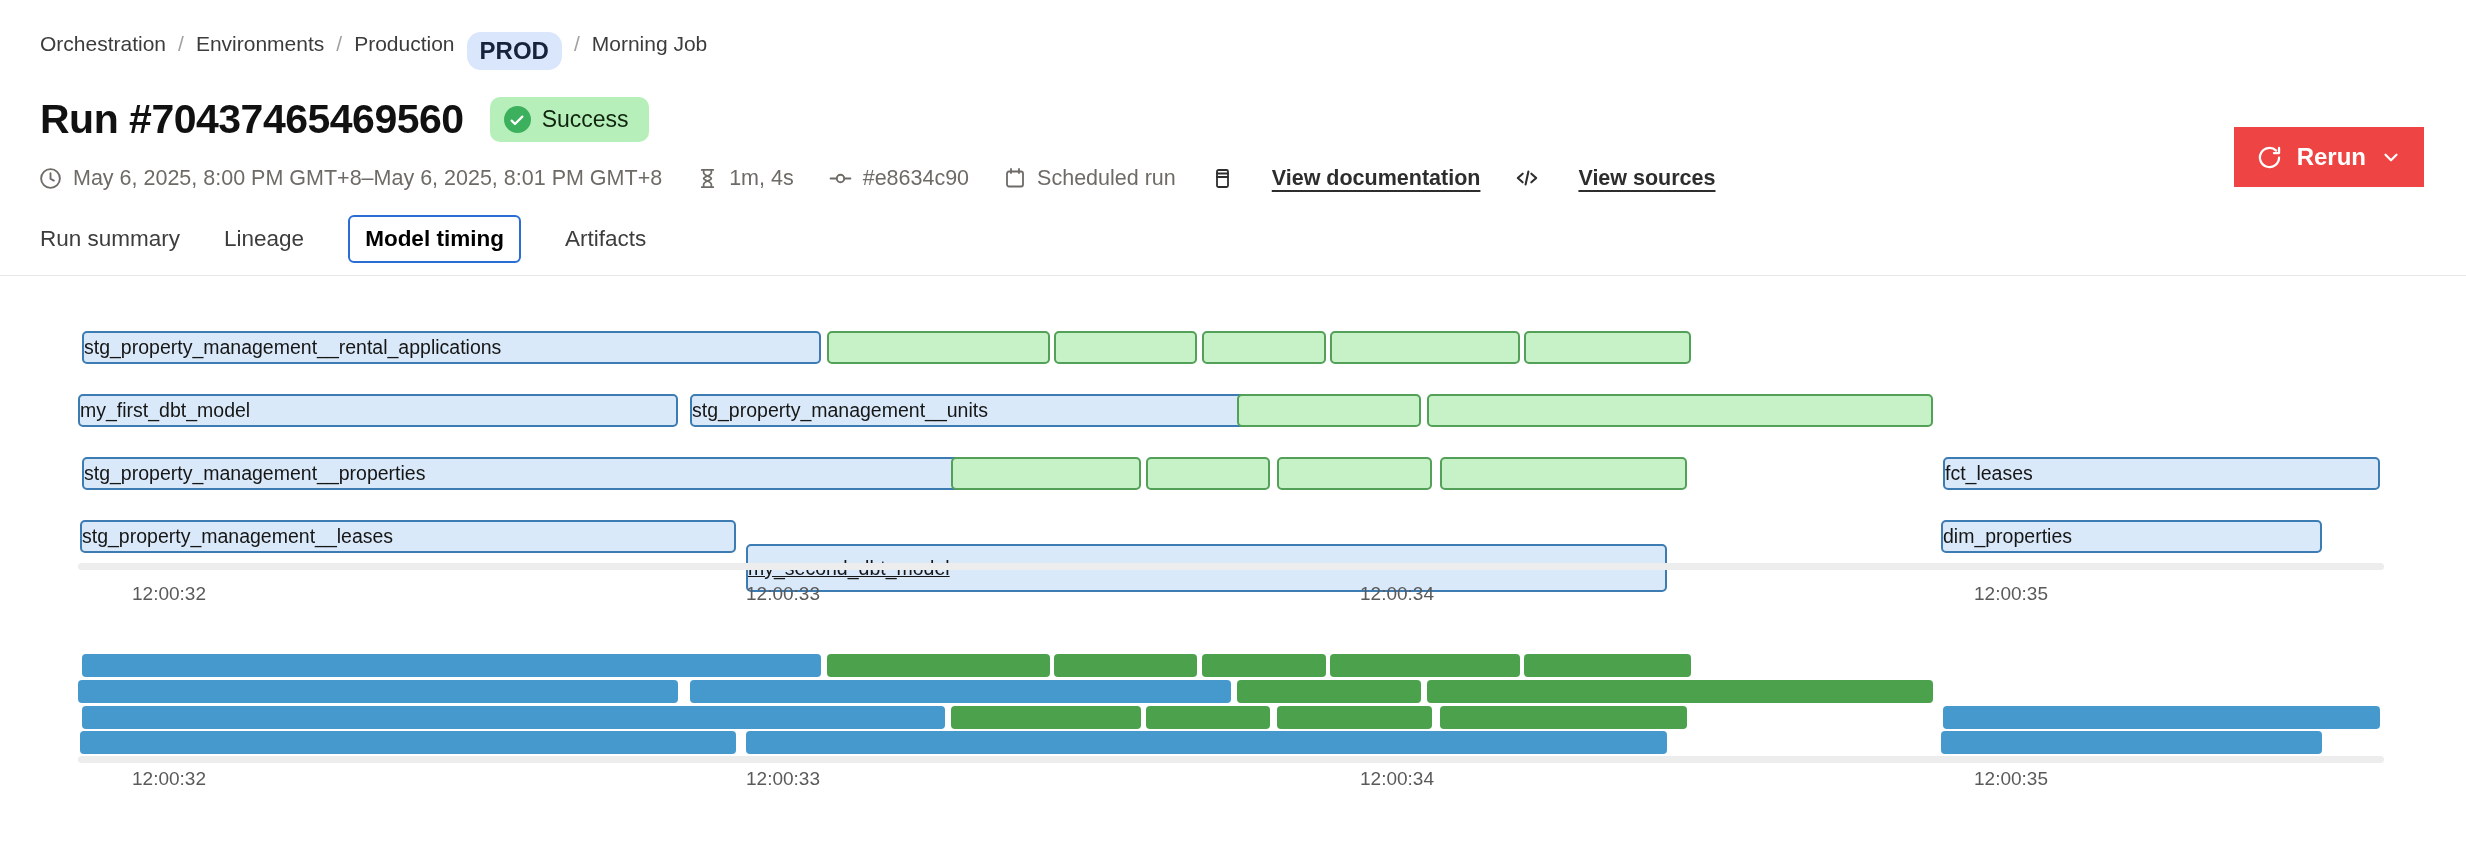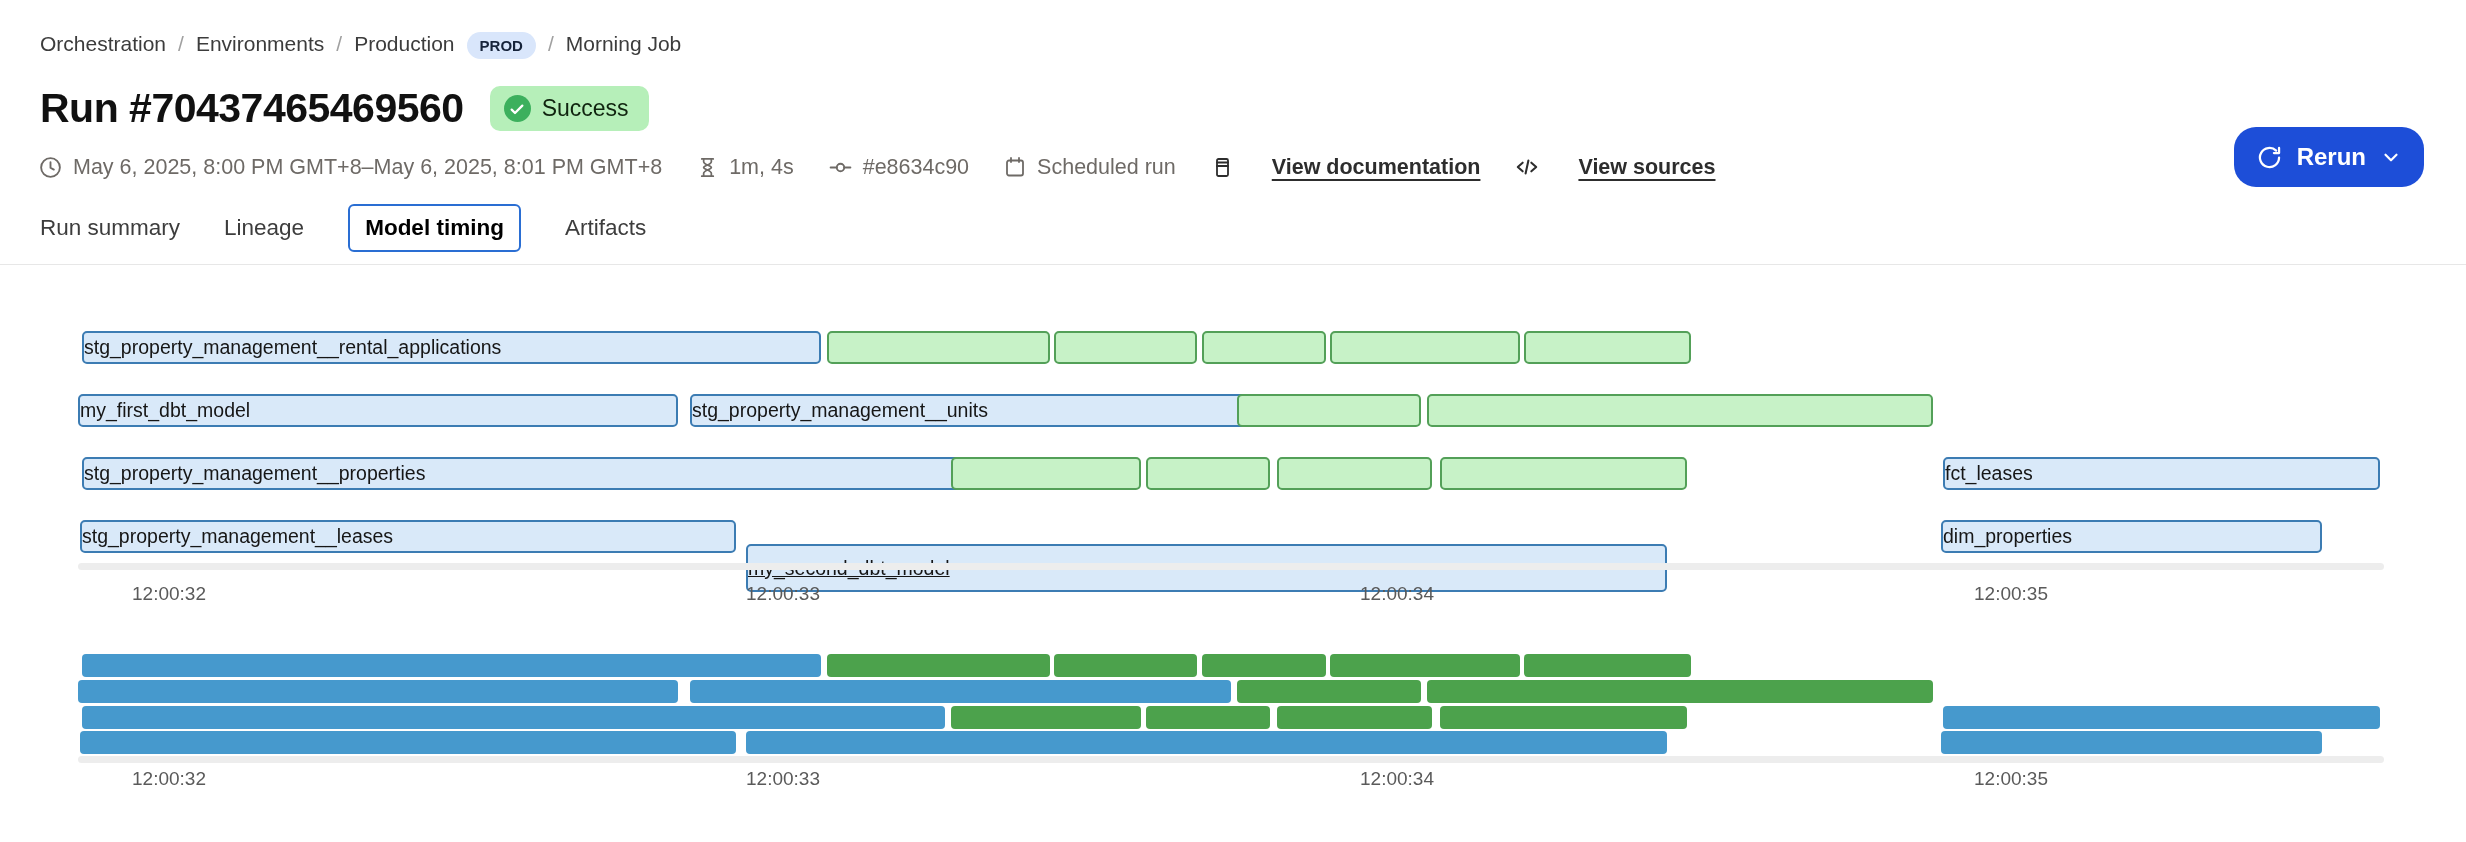--- a/index.html
+++ b/index.html
@@ -5,27 +5,27 @@
   * { margin:0; padding:0; box-sizing:border-box; }
   html,body { background:#ffffff; }
   .page {
     position:relative; width:2466px; height:842px; background:#fff;
     font-family:"Liberation Sans", sans-serif; color:#1a1a1a; overflow:hidden;
   }
   
   .breadcrumb { display:flex; align-items:flex-start; gap:12px; padding:32px 0 0 40px; font-size:21px; color:#3c3c3c; }
   .breadcrumb .sep { color:#a0a0a0; }
   .crumb { cursor:pointer; }
-  .env-pill { background:#d9e6fb; color:#16233a; font-weight:700; font-size:15px; padding:5px 13px; border-radius:14px; }
+  .env-pill { background:#d9e6fb; color:#16233a; font-weight:700; font-size:24px; padding:5px 13px; border-radius:14px; }
   
   .header-row { display:flex; align-items:center; gap:26px; padding:26px 0 0 40px; }
   .run-title { font-size:41px; font-weight:700; letter-spacing:-0.5px; color:#111; }
   .status-badge { display:flex; align-items:center; gap:11px; background:#b6efb9; border-radius:10px; padding:9px 20px 9px 14px; font-size:23px; font-weight:500; color:#10240f; }
   .status-dot { width:27px; height:27px; border-radius:50%; background:#3cb05d; display:flex; align-items:center; justify-content:center; }
-  .rerun-btn { position:absolute; top:127px; right:42px; height:60px; display:flex; align-items:center; gap:14px; background:#1d4ed8; color:#fff; border:none; border-radius:22px; padding:0 22px; font-size:24px; font-weight:700; font-family:inherit; cursor:pointer; }
+  .rerun-btn { position:absolute; top:127px; right:42px; height:60px; display:flex; align-items:center; gap:14px; background:#ef4444; color:#fff; border:none; border-radius:0; padding:0 22px; font-size:24px; font-weight:700; font-family:inherit; cursor:pointer; }
   
   .meta-row { display:flex; align-items:center; gap:34px; padding:22px 0 0 38px; font-size:21.5px; color:#6e6a66; }
   .meta-item { display:flex; align-items:center; gap:10px; white-space:nowrap; }
   .meta-link { color:#2d2d2d; font-weight:700; text-decoration:underline; text-underline-offset:5px; cursor:pointer;margin-left:28px; }
   .icon { display:inline-flex; flex:none; }
   
   .tabs { display:flex; align-items:center; gap:44px; padding:24px 0 0 40px; font-size:22.5px; color:#3d3d3d; }
   .tab { padding:9px 0; cursor:pointer; font-weight:500; }
   .tab.active { font-weight:600; color:#000; border:2.5px solid #2a6ed3; border-radius:6px; padding:9px 15px; }
   .tabs-divider { margin-top:12px; height:1px; background:#e7e7e7; width:100%; }

